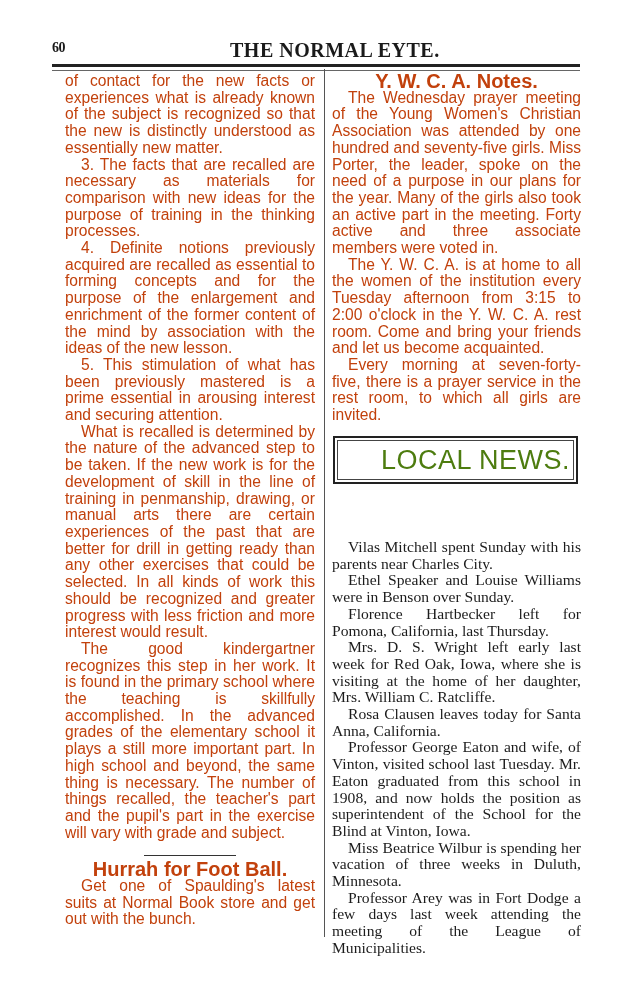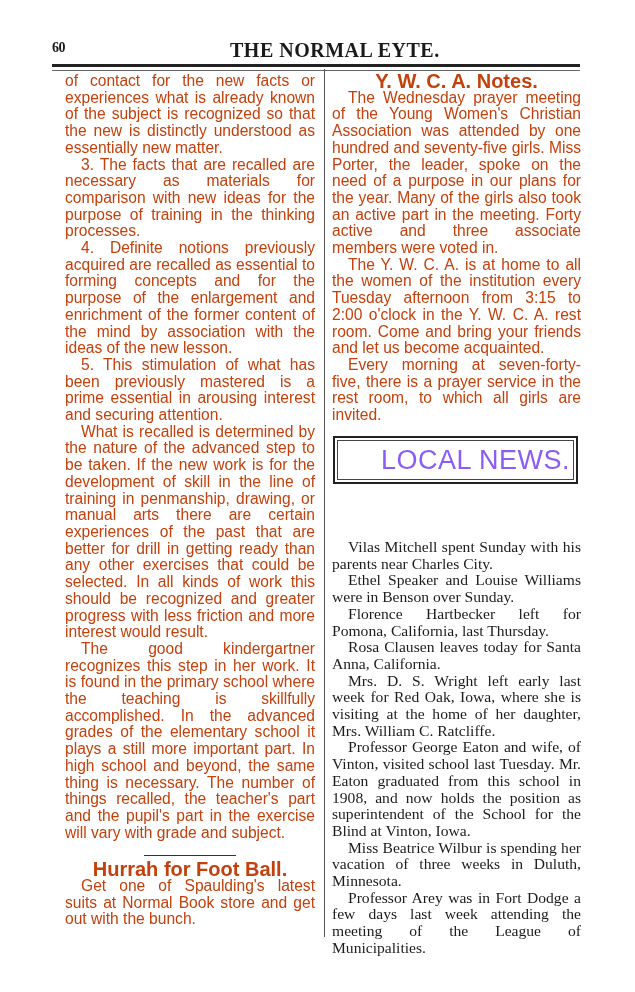--- a/index.html
+++ b/index.html
@@ -126,21 +126,21 @@
       width: 100%;
       height: 100%;
       border: 1px solid #444;
       box-sizing: border-box;
       display: flex;
       align-items: center;
       justify-content: center;
       font-family: "Liberation Sans", sans-serif;
       font-size: 27px;
       letter-spacing: 0.5px;
-      color: #8b5cf6;
+      color: #4d7c0f;
       padding-left: 40px;
     }
   </style>
 </head>
 <body>
 
 <div class="masthead" style="width:528px;">
   <span class="page-number">60</span>
   <span class="paper-title">THE NORMAL EYTE.</span>
 </div>
@@ -168,18 +168,18 @@
 </div>
 
 <div class="local-news-box">
   <div class="local-news-inner">LOCAL NEWS.</div>
 </div>
 
 <div class="col-right-news">
   <p>Vilas Mitchell spent Sunday with his parents near Charles City.</p>
   <p>Ethel Speaker and Louise Williams were in Benson over Sunday.</p>
   <p>Florence Hartbecker left for Pomona, California, last Thursday.</p>
+  <p>Mrs. D. S. Wright left early last week for Red Oak, Iowa, where she is visiting at the home of her daughter, Mrs. William C. Ratcliffe.</p>
   <p>Rosa Clausen leaves today for Santa Anna, California.</p>
-  <p>Mrs. D. S. Wright left early last week for Red Oak, Iowa, where she is visiting at the home of her daughter, Mrs. William C. Ratcliffe.</p>
   <p>Professor George Eaton and wife, of Vinton, visited school last Tuesday. Mr. Eaton graduated from this school in 1908, and now holds the position as superintendent of the School for the Blind at Vinton, Iowa.</p>
   <p>Miss Beatrice Wilbur is spending her vacation of three weeks in Duluth, Minnesota.</p>
   <p>Professor Arey was in Fort Dodge a few days last week attending the meeting of the League of Municipalities.</p>
 </div>
 
 </body></html>

